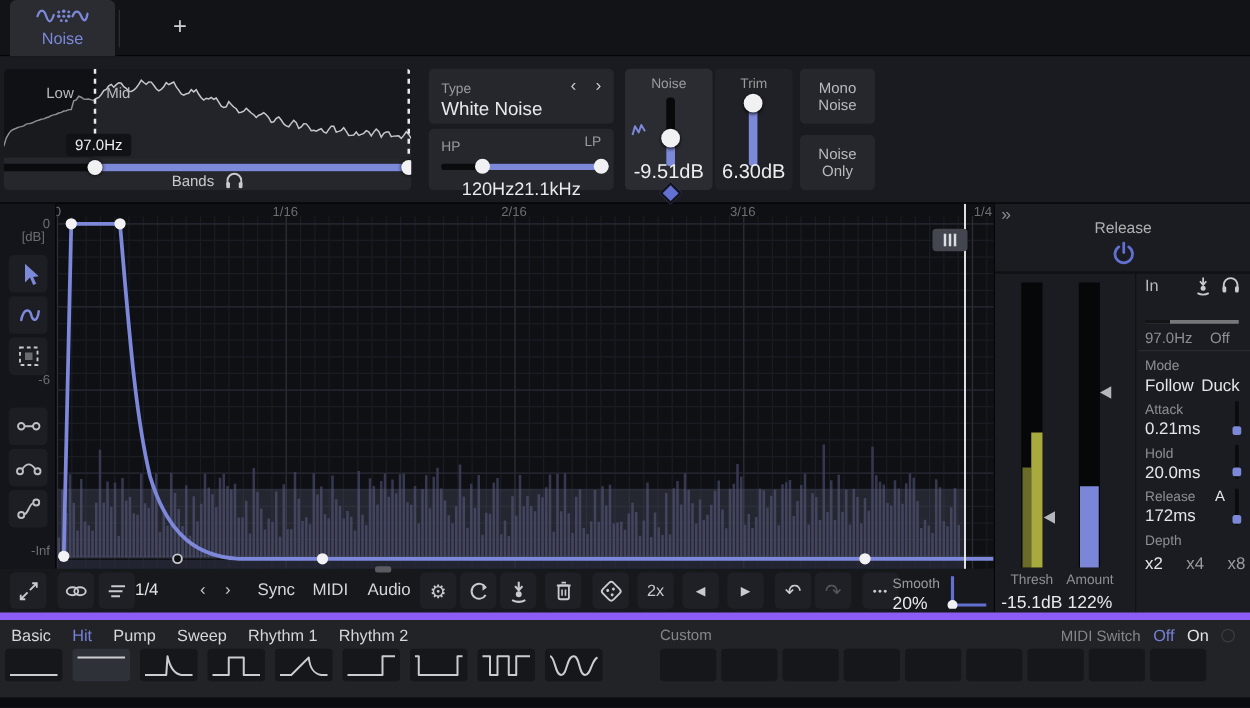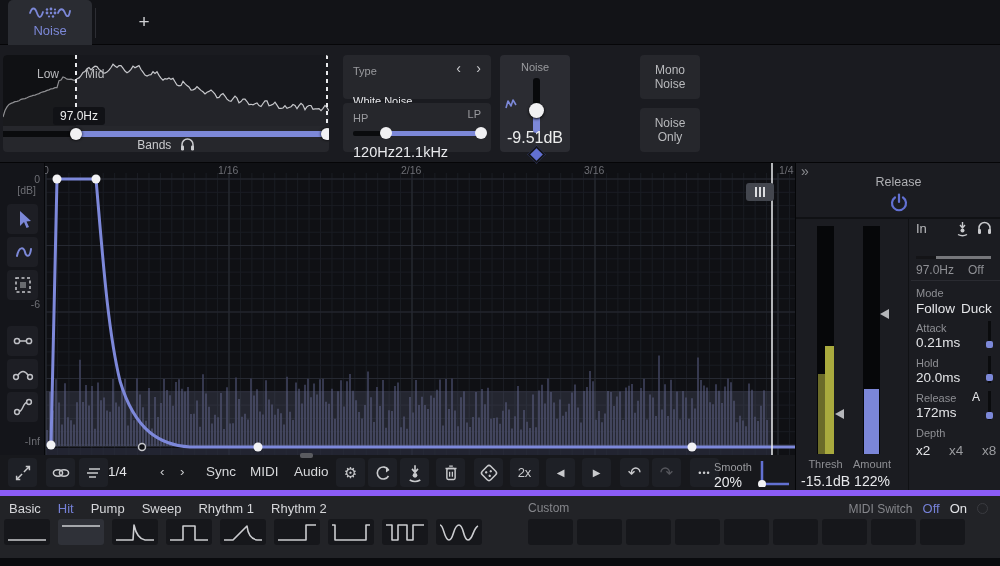--- a/index.html
+++ b/index.html
@@ -146,46 +146,54 @@
           <rect x="1" y="8.5" width="3" height="5" rx="1.2" fill="#c9cacd"></rect>
             <rect x="11" y="8.5" width="3" height="5" rx="1.2" fill="#c9cacd"></rect>
         </svg>
       </div>
     </div>
 
     <div id="typebox" class="panel">
       <span class="lbl">Type</span>
       <span class="abs" style="right:30px;top:5px;color:#c9cacd;font-size:14px;cursor:pointer">‹</span>
       <span class="abs" style="right:10px;top:5px;color:#c9cacd;font-size:14px;cursor:pointer">›</span>
-      <div class="val" style="margin-top:16px;font-size:11px">White Noise</div>
+      <div class="val" style="margin-top:0;font-size:15px">White Noise</div>
     </div>
     <div id="hplpbox" class="panel">
       <span class="lbl">HP</span>
       <span class="lbl abs" style="right:10px;top:5px">LP</span>
       <div class="hslider" style="width:128px">
         <div class="fill" style="left:33px;width:95px"></div>
         <div class="hhandle" style="left:27px"></div>
         <div class="hhandle" style="left:122px"></div>
       </div>
-      <div style="margin-top:8px;display:flex;justify-content:flex-start">
+      <div style="margin-top:8px;display:flex;justify-content:center">
         <span style="font-size:14.5px;color:#e8e9ec">120Hz</span>
         <span style="font-size:14.5px;color:#e8e9ec">21.1kHz</span>
       </div>
     </div>
 
     <div id="noisebox" class="panel">
       <div class="slider-title">Noise</div>
       <svg class="abs" style="left:4px;top:42px" width="14" height="14" viewBox="0 0 14 14">
         <path d="M2,11 L4,4 L7,9 L9,3 L12,8" stroke="#7c88d8" stroke-width="1.6" fill="none" stroke-linejoin="round"></path>
       </svg>
       <div class="vslider" style="left:33px;top:23px;height:55px">
         <div class="fill" style="height:23px"></div>
         <div class="vhandle" style="top:25px"></div>
       </div>
       <div class="slider-val">-9.51dB</div>
+    </div>
+    <div id="trimbox" class="panel">
+      <div class="slider-title">Trim</div>
+      <div class="vslider" style="left:27px;top:23px;height:55px">
+        <div class="fill" style="height:51px"></div>
+        <div class="vhandle" style="top:-3px"></div>
+      </div>
+      <div class="slider-val">6.30dB</div>
     </div>
 
     <div class="sqbtn" style="left:640px;top:10px;width:60px;height:44px;padding:0 6px">Mono Noise</div>
     <div class="sqbtn" style="left:640px;top:63px;width:60px;height:44px;padding:0 6px">Noise Only</div>
 
   </div>
 
   <div id="band-diamond"></div>
 
   <div id="editor">

